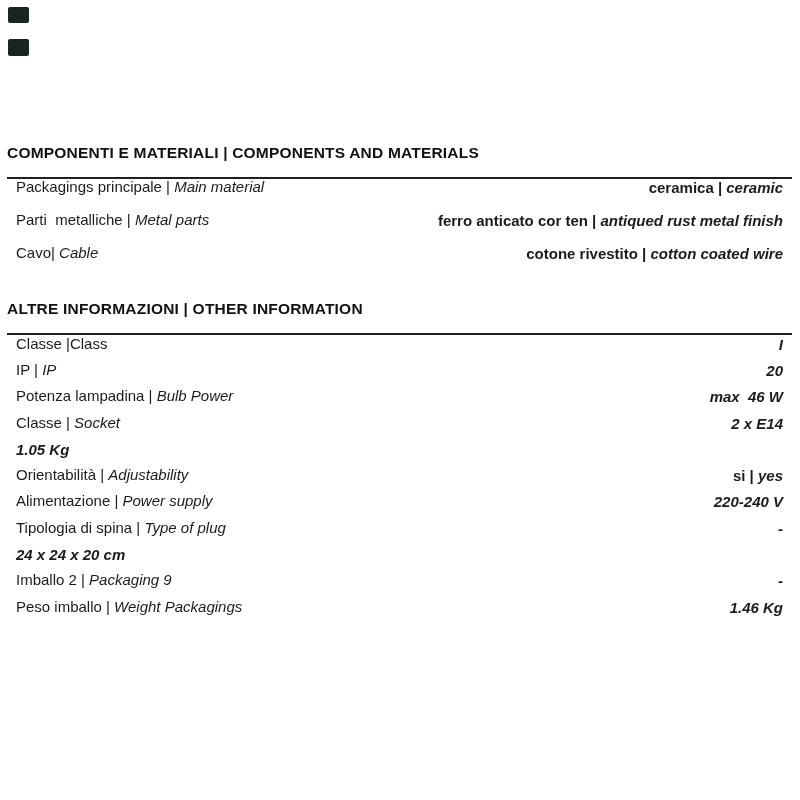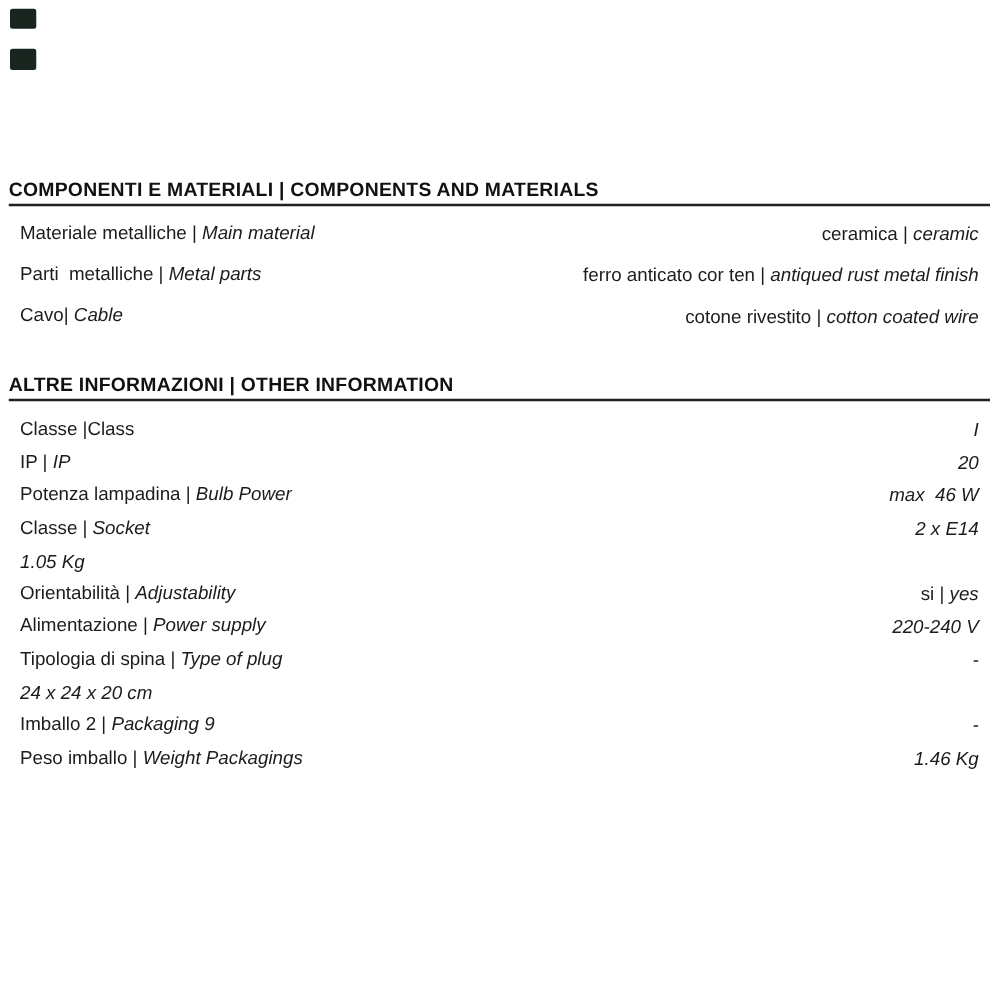--- a/index.html
+++ b/index.html
@@ -32,21 +32,21 @@
   }
   .section-1 { top: 144px; }
   .section-2 { top: 300px; }
 
   .section-title {
     font-size: 15.5px;
     font-weight: bold;
     letter-spacing: 0.2px;
     color: #111111;
     line-height: 17px;
-    padding-bottom: 2px;
+    padding-bottom: 16px;
     border-bottom: 2.5px solid #1f1f1f;
     white-space: pre;
   }
 
   .rows {
     position: absolute;
     left: 7px;
     right: 8px;
   }
   .rows-1 { top: 170px; }
@@ -62,39 +62,40 @@
   }
   .rows-1 .row { height: 33px; }
   .rows-2 .row { height: 26.3px; }
 
   .row .label { white-space: pre; }
   .row .value {
     white-space: pre;
     text-align: right;
     position: relative;
     top: 1px;
+    font-weight: bold;
   }
   .row span { white-space: pre; }
   .it { font-style: italic; }
 </style>
 </head>
 <body>
 
 <div class="page">
 
   <div class="marker marker-1" style="background-color: rgb(24, 38, 31);"></div>
   <div class="marker marker-2" style="background-color: rgb(24, 38, 31);"></div>
 
   <div class="section section-1">
     <div class="section-title">COMPONENTI E MATERIALI | COMPONENTS AND MATERIALS</div>
   </div>
 
   <div class="rows rows-1">
       <div class="row">
-        <div class="label"><span>Materiale metalliche | </span><span class="it">Main material</span></div>
+        <div class="label"><span>Packagings principale | </span><span class="it">Main material</span></div>
         <div class="value"><span>ceramica | </span><span class="it">ceramic</span></div>
       </div>
       <div class="row">
         <div class="label"><span>Parti  metalliche | </span><span class="it">Metal parts</span></div>
         <div class="value"><span>ferro anticato cor ten | </span><span class="it">antiqued rust metal finish</span></div>
       </div>
       <div class="row">
         <div class="label"><span>Cavo| </span><span class="it">Cable</span></div>
         <div class="value"><span>cotone rivestito | </span><span class="it">cotton coated wire</span></div>
       </div>

